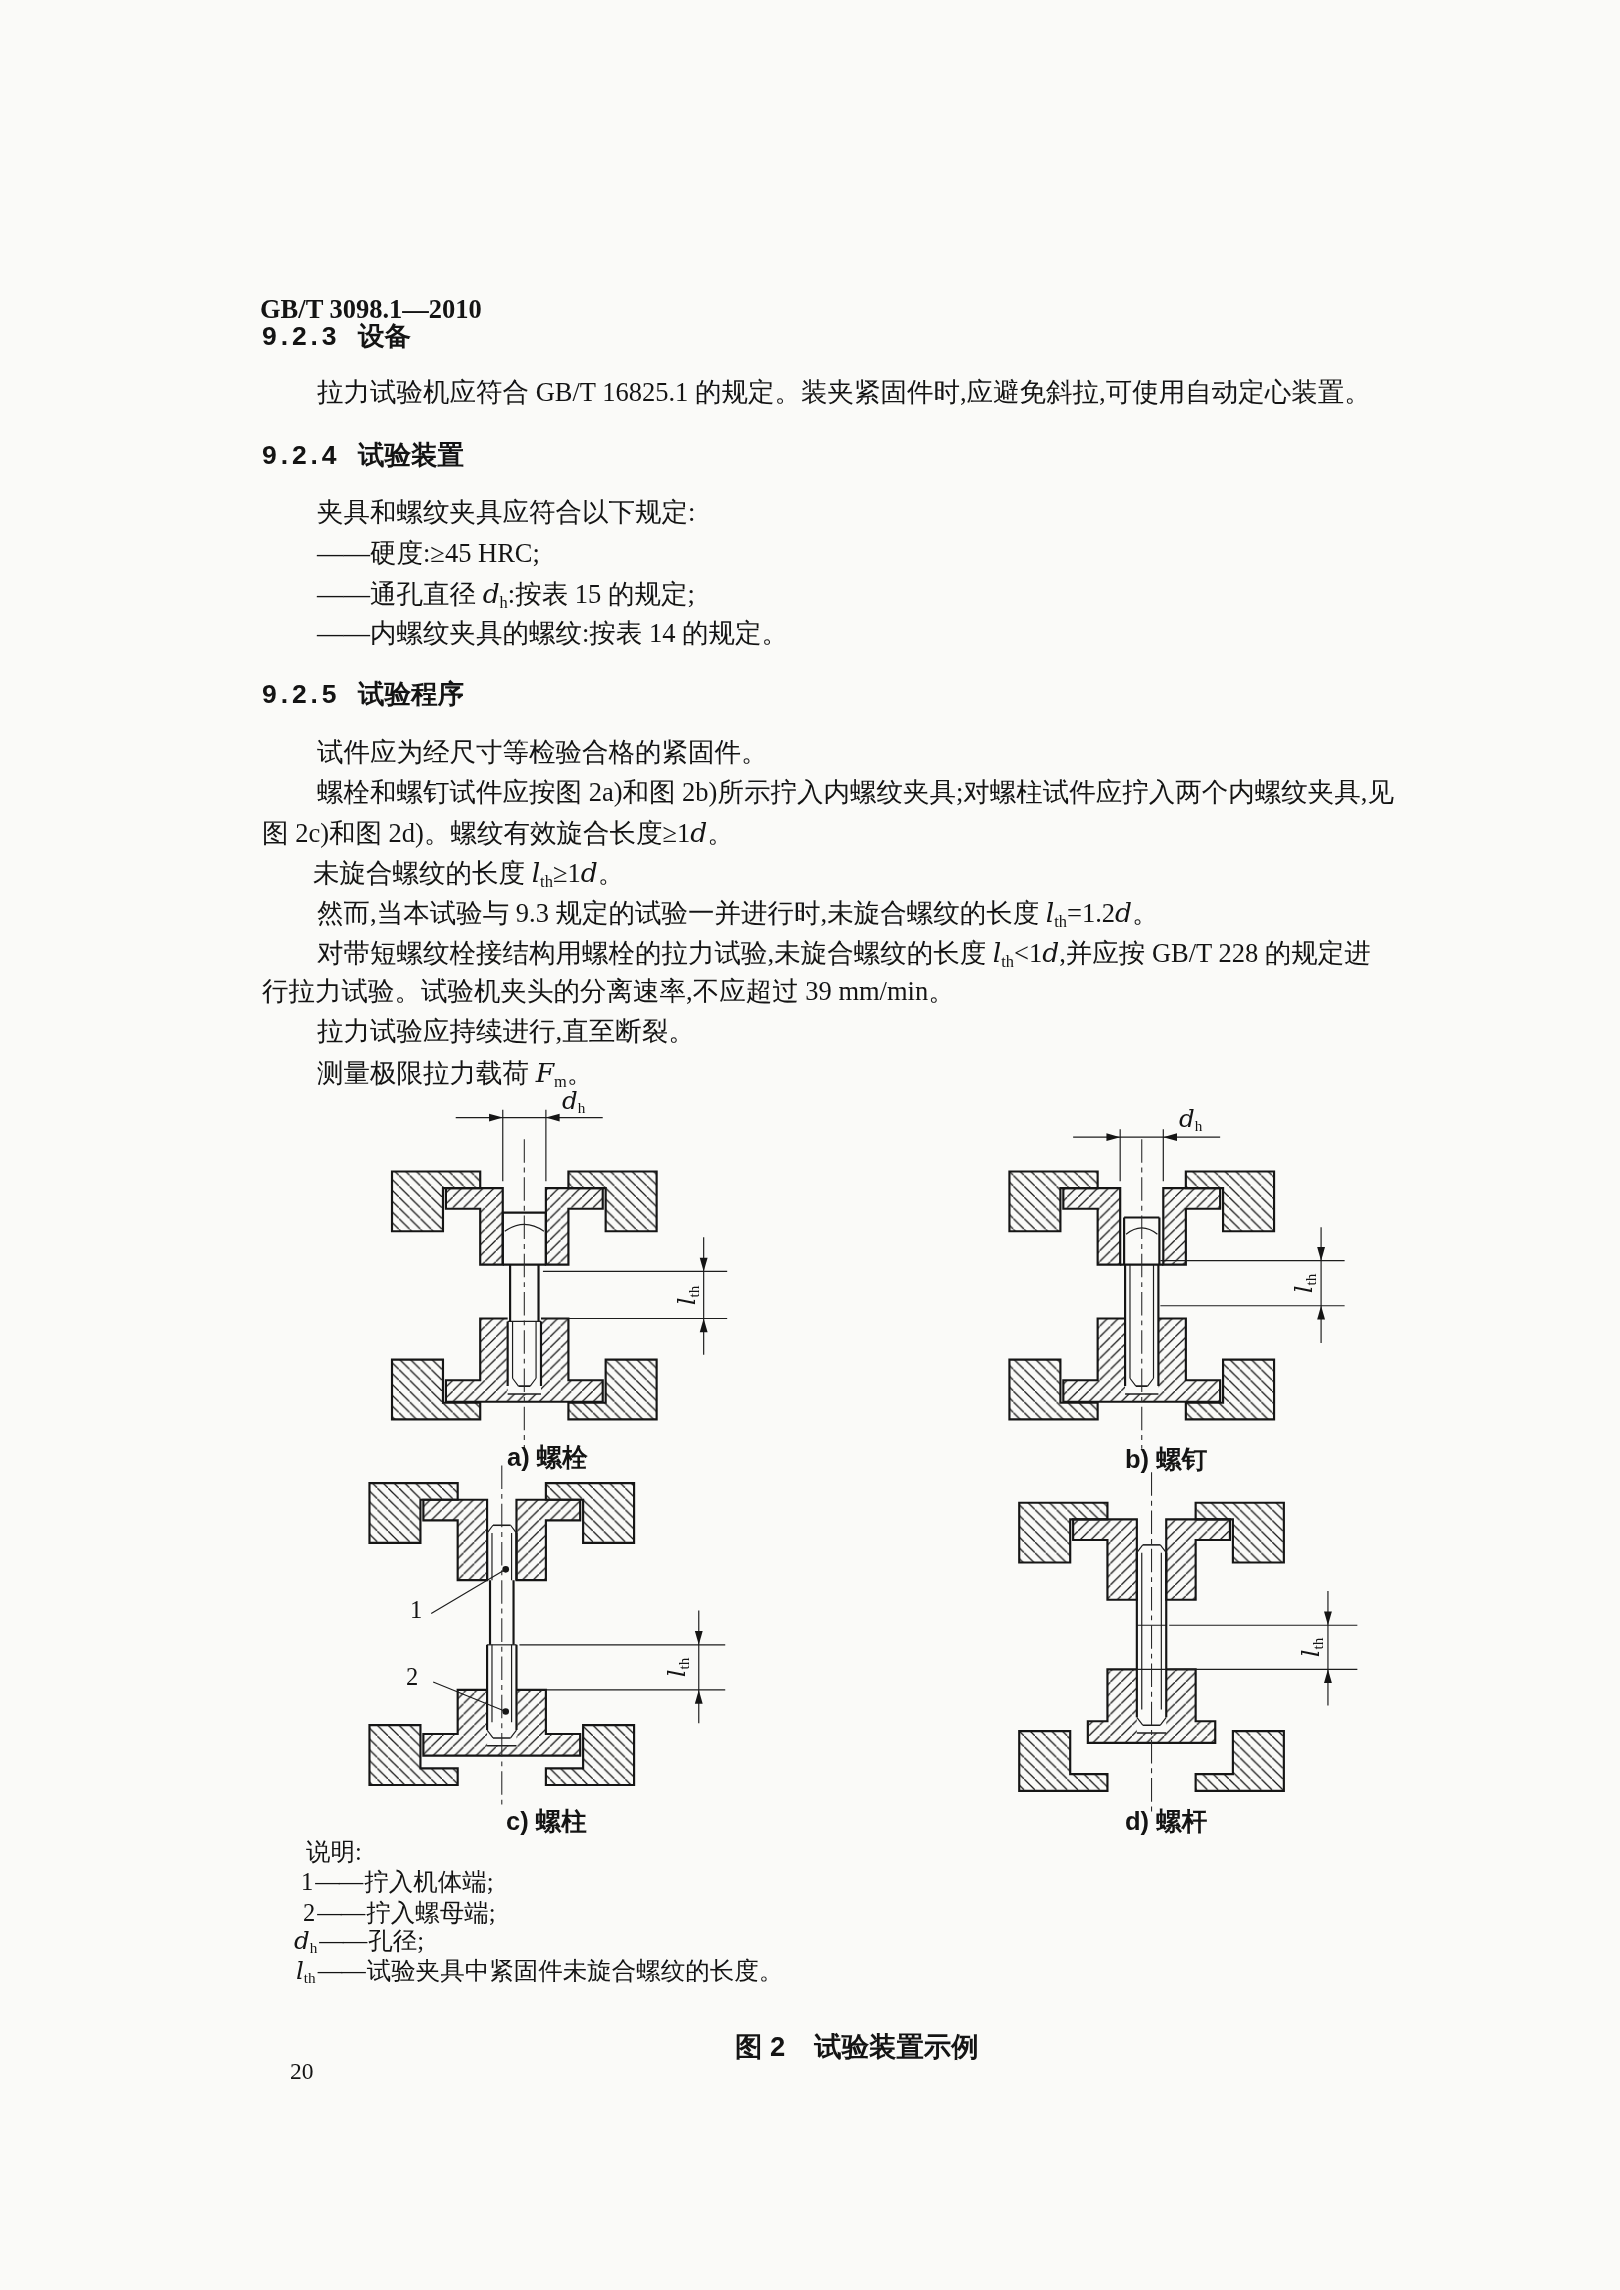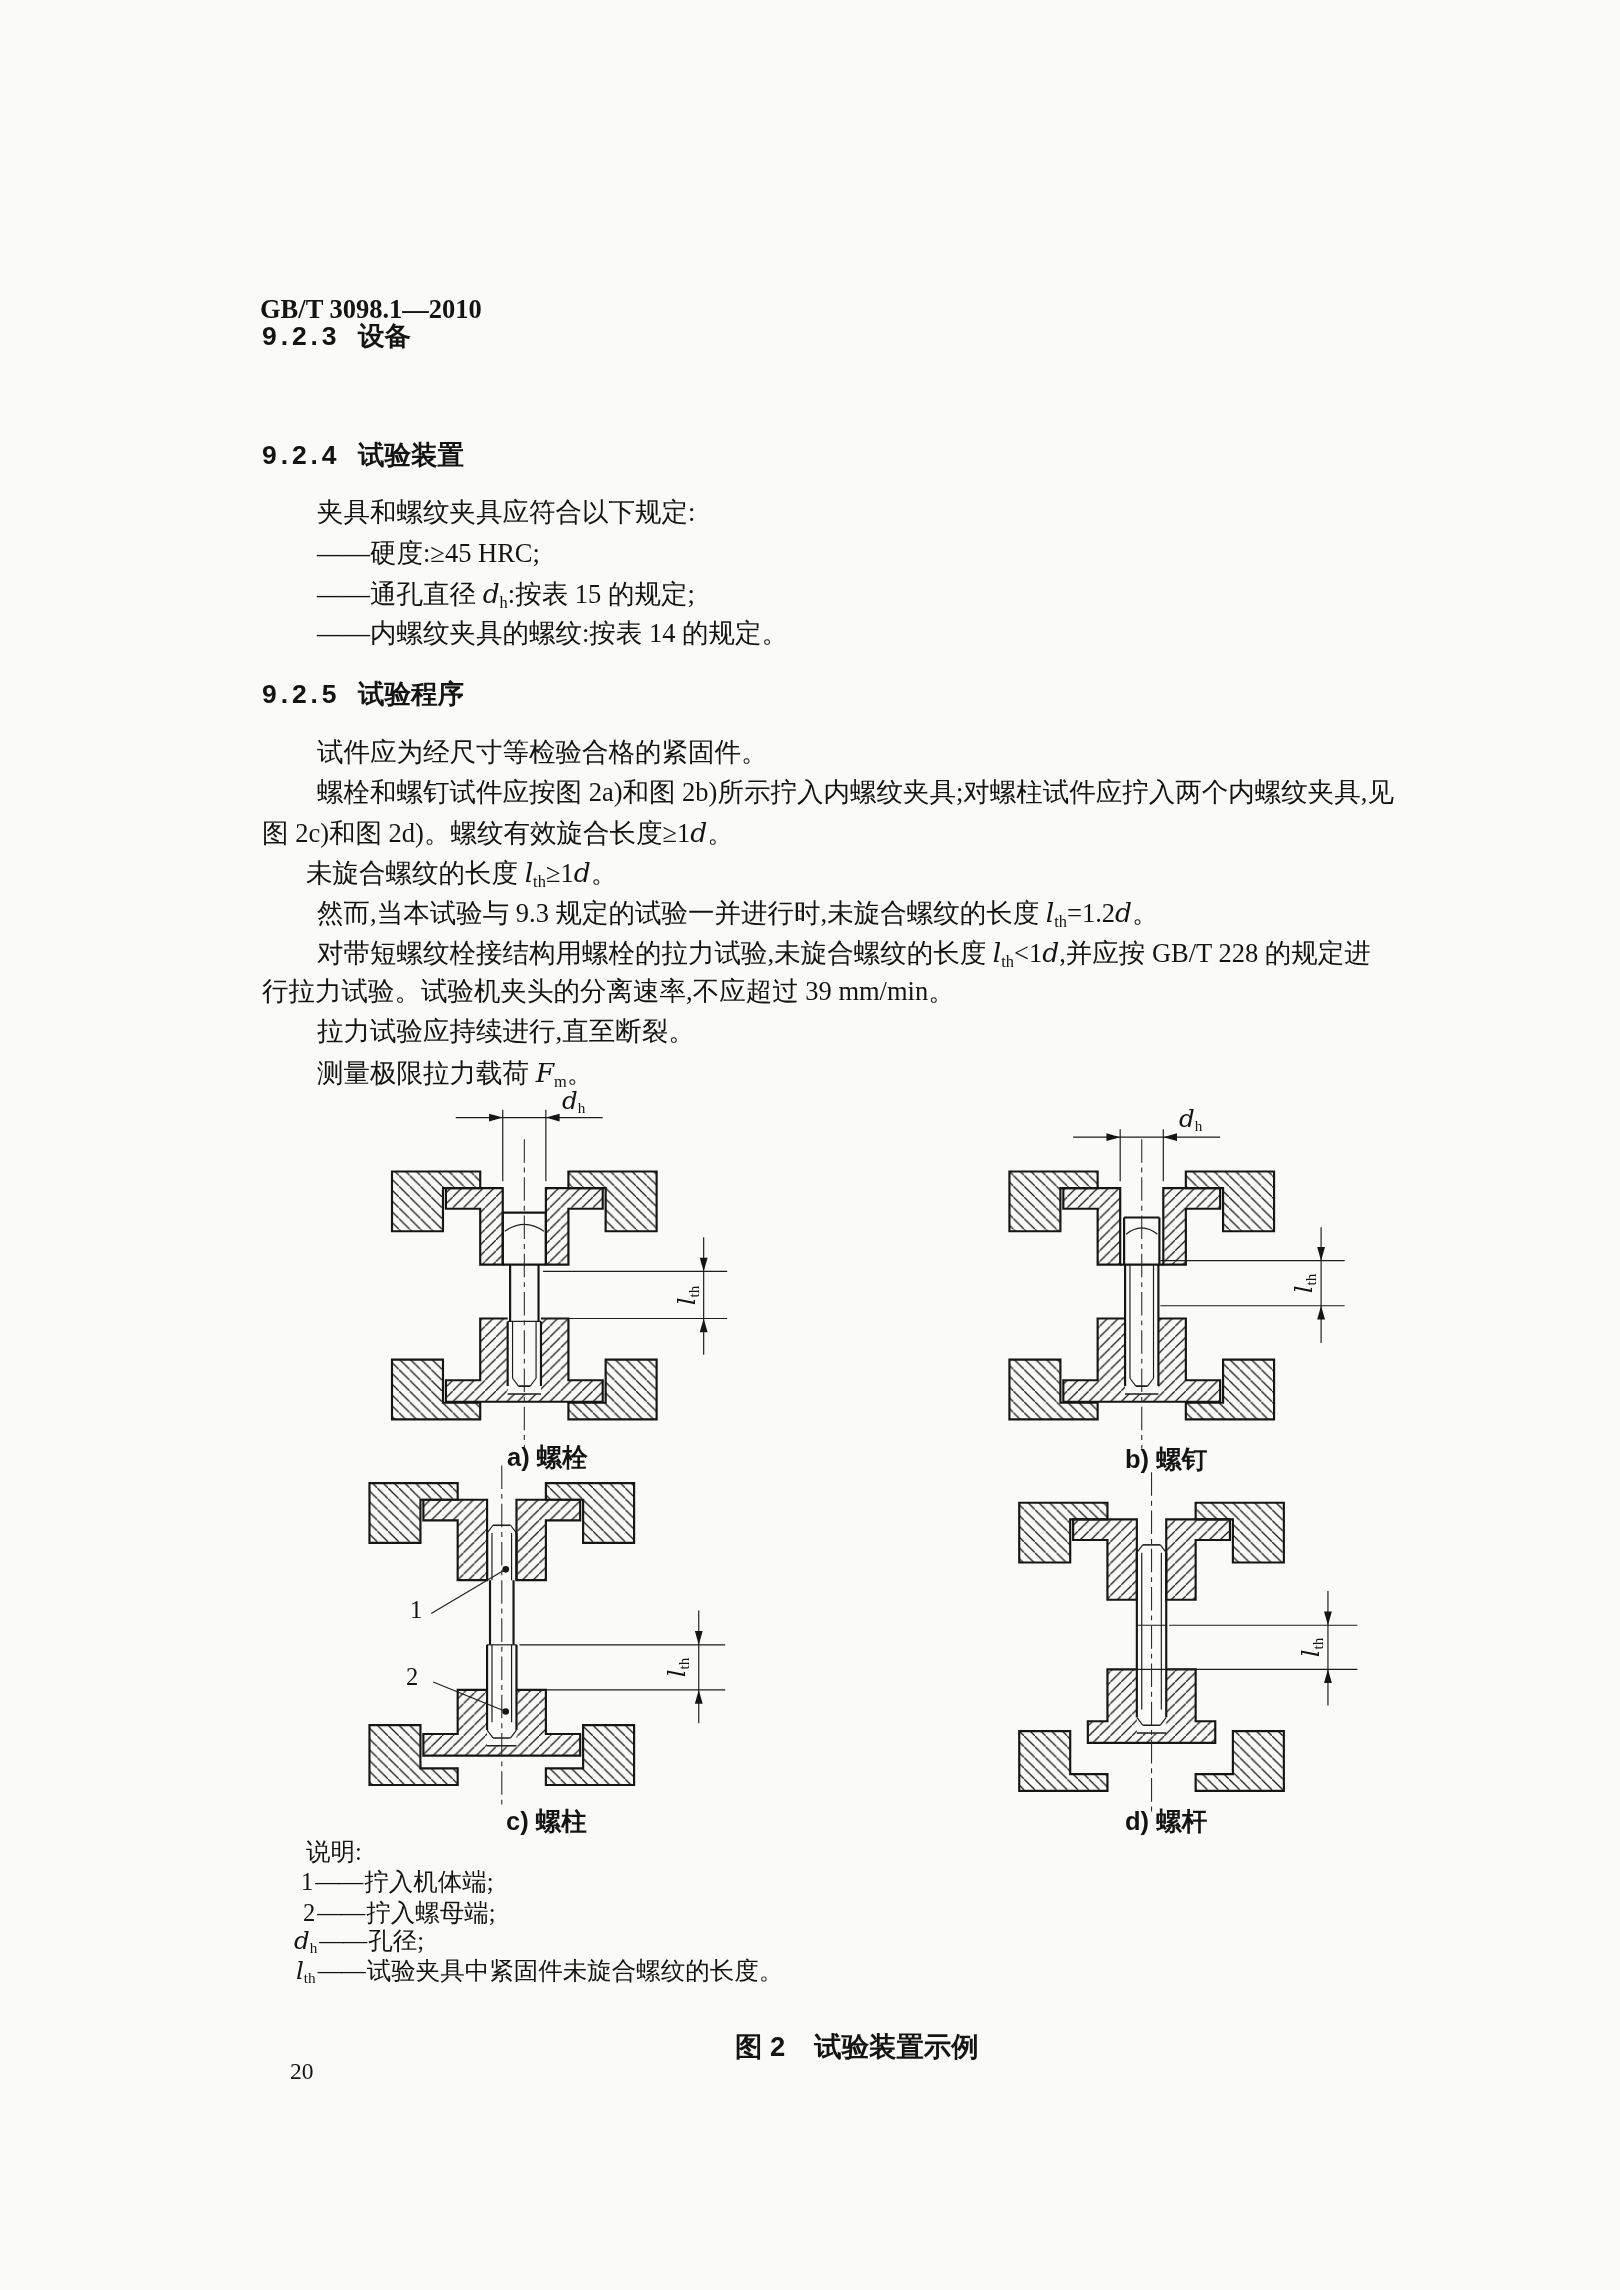--- a/index.html
+++ b/index.html
@@ -38,38 +38,39 @@
 <body>
 
 <div id="page">
 
   <div class="abs hd" style="left:260px; top:294px;">GB/T 3098.1—2010</div>
 
   <div class="abs sec" style="left:262px; top:318px;">
     <span class="num">9.2.3</span><span>设备</span>
   </div>
 
+  <div class="abs body" style="left:317px; top:376px;">拉力试验机应符合 GB/T 16825.1 的规定。装夹紧固件时,应避免斜拉,可使用自动定心装置。</div>
 
   <div class="abs sec" style="left:262px; top:437px;">
     <span class="num">9.2.4</span><span>试验装置</span>
   </div>
 
   <div class="abs body" style="left:317px; top:496px;">夹具和螺纹夹具应符合以下规定:</div>
   <div class="abs body" style="left:317px; top:537px;">——硬度:≥45 HRC;</div>
   <div class="abs body" style="left:317px; top:577px;"><span>——通孔直径 </span><span class="it">d</span><span class="sb">h</span><span>:按表 15 的规定;</span></div>
   <div class="abs body" style="left:317px; top:617px;">——内螺纹夹具的螺纹:按表 14 的规定。</div>
 
   <div class="abs sec" style="left:262px; top:676px;">
     <span class="num">9.2.5</span><span>试验程序</span>
   </div>
 
   <div class="abs body" style="left:317px; top:736px;">试件应为经尺寸等检验合格的紧固件。</div>
   <div class="abs body" style="left:317px; top:776px;">螺栓和螺钉试件应按图 2a)和图 2b)所示拧入内螺纹夹具;对螺柱试件应拧入两个内螺纹夹具,见</div>
   <div class="abs body" style="left:262px; top:816px;"><span>图 2c)和图 2d)。螺纹有效旋合长度≥1</span><span class="it">d</span><span>。</span></div>
-  <div class="abs body" style="left:306px; top:856px;"><span>未旋合螺纹的长度 </span><span class="it">l</span><span class="sb">th</span><span>≥1</span><span class="it">d</span><span>。</span></div>
+  <div class="abs body" style="left:313px; top:856px;"><span>未旋合螺纹的长度 </span><span class="it">l</span><span class="sb">th</span><span>≥1</span><span class="it">d</span><span>。</span></div>
   <div class="abs body" style="left:317px; top:896px;"><span>然而,当本试验与 9.3 规定的试验一并进行时,未旋合螺纹的长度 </span><span class="it">l</span><span class="sb">th</span><span>=1.2</span><span class="it">d</span><span>。</span></div>
   <div class="abs body" style="left:317px; top:936px;"><span>对带短螺纹栓接结构用螺栓的拉力试验,未旋合螺纹的长度 </span><span class="it">l</span><span class="sb">th</span><span>&lt;1</span><span class="it">d</span><span>,并应按 GB/T 228 的规定进</span></div>
   <div class="abs body" style="left:262px; top:975px;">行拉力试验。试验机夹头的分离速率,不应超过 39 mm/min。</div>
   <div class="abs body" style="left:317px; top:1015px;">拉力试验应持续进行,直至断裂。</div>
   <div class="abs body" style="left:317px; top:1056px;"><span>测量极限拉力载荷 </span><span class="it">F</span><span class="sb">m</span><span>。</span></div>
 
   <svg width="1620" height="2291" viewBox="0 0 1653 2337">
     <defs>
       <pattern id="hA" patternUnits="userSpaceOnUse" width="11" height="11">
         <path d="M-2,13 L13,-2" stroke="#1b1b1b" stroke-width="1.3"></path>

